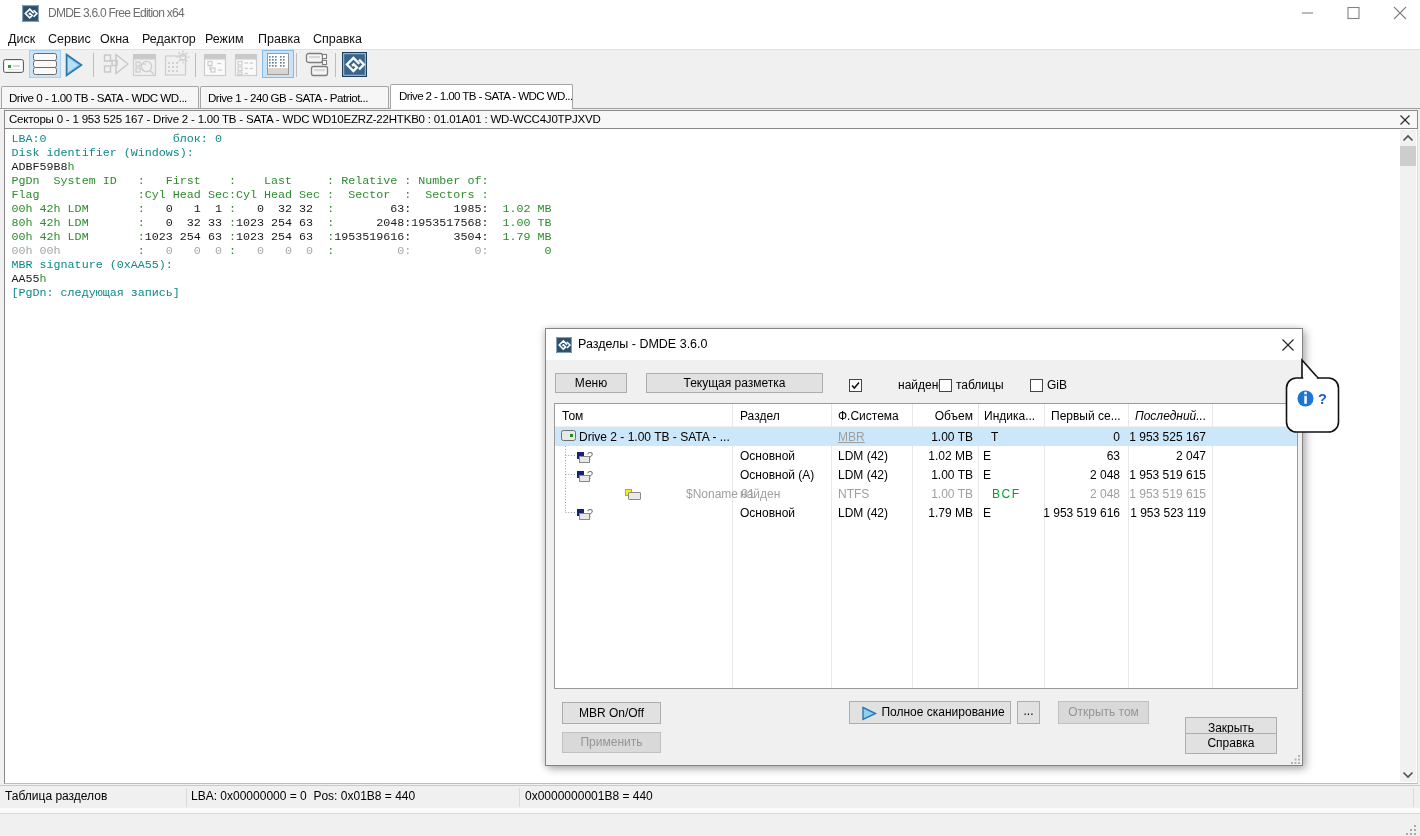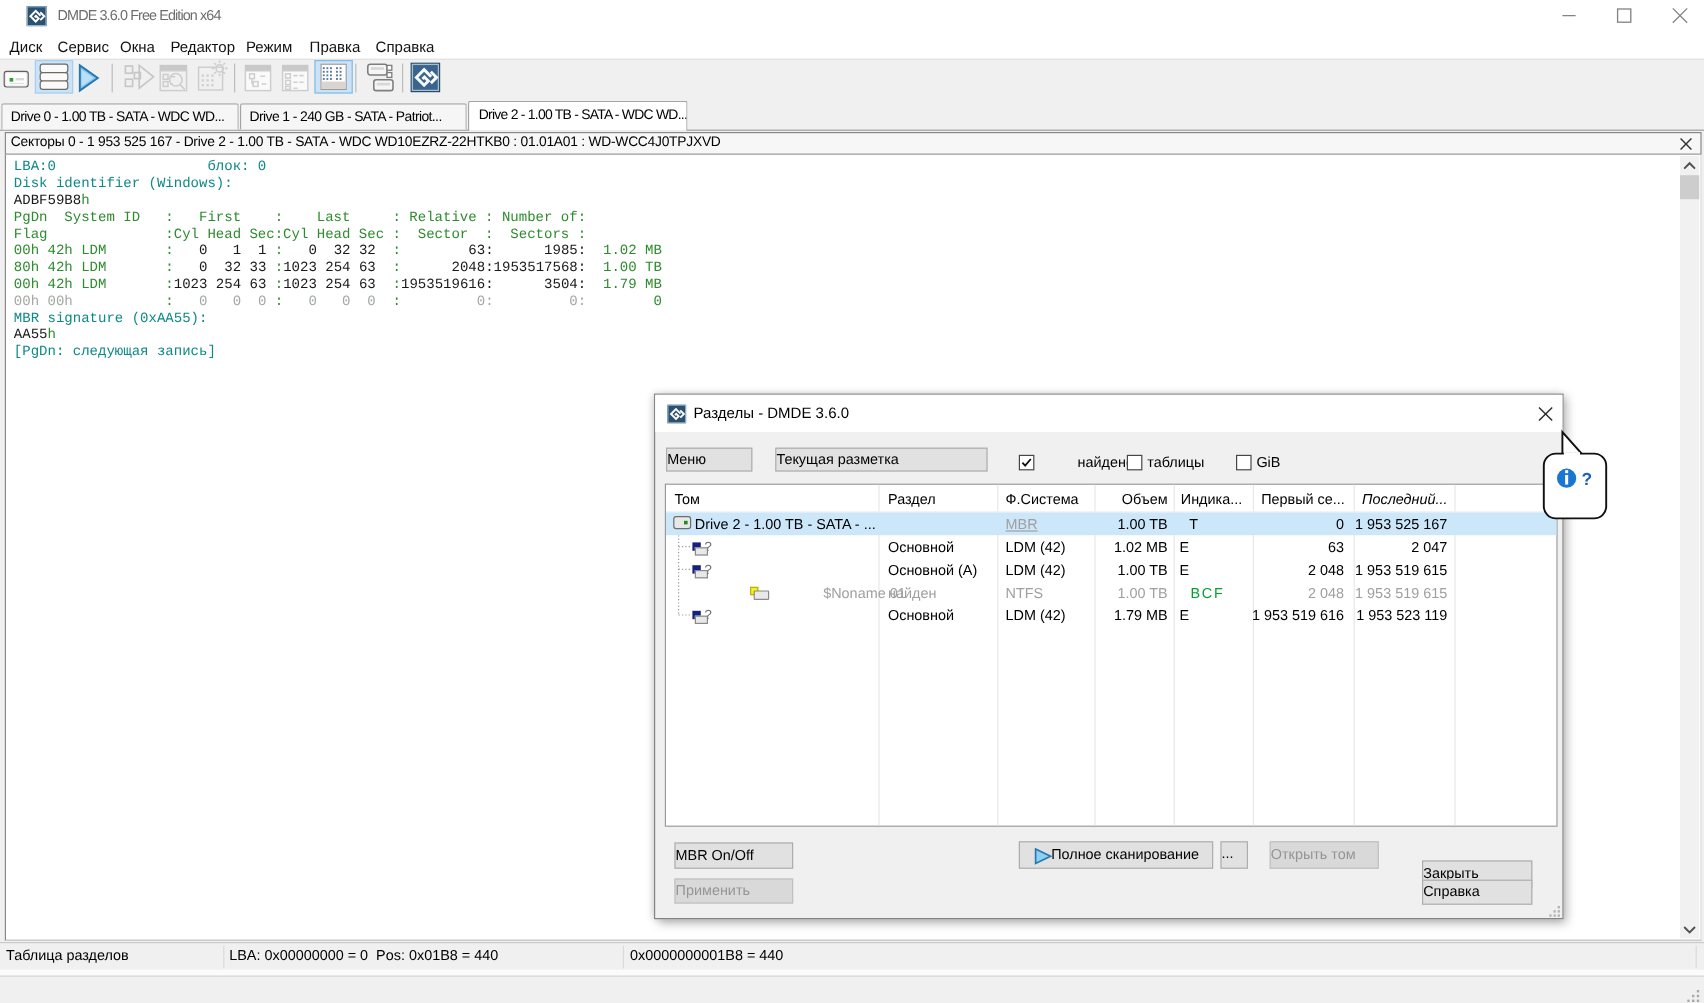--- a/index.html
+++ b/index.html
@@ -5,21 +5,21 @@
   * { margin:0; padding:0; box-sizing:border-box; }
   html,body { width:1420px; height:836px; overflow:hidden; }
   body { font-family:"Liberation Sans", sans-serif; font-size:12px; color:#000; background:#f0f0f0; position:relative; }
   .abs { position:absolute; white-space:nowrap; }
   .mono { font-family:"Liberation Mono", monospace; }
   svg { display:block; }
   .t { color:#0f8888; }
   .g { color:#2e8b2e; }
   .d { color:#a2a9a2; }
   .k { color:#1a1a1a; }
-  .btn { position:absolute; background:#e1e1e1; border:1px solid #adadad; color:#000; }
+  .btn { position:absolute; background:#e1e1e1; border:1px solid #adadad; text-align:center; color:#000; }
   .btn.dis { background:#d9d9d9; border-color:#c0c0c0; color:#959595; }
 </style>
 </head>
 <body>
 
 <div class="abs" style="left:0;top:0;width:1420px;height:30px;background:#ffffff;"></div>
 <div class="abs" style="left:22px;top:5px;">
   <svg width="17" height="17" viewBox="0 0 30 30">
     <rect x="0" y="0" width="30" height="30" fill="#2c5170"></rect>
     <rect x="1.2" y="1.2" width="27.6" height="27.6" fill="none" stroke="#a9c0d2" stroke-width="1.4"></rect>

